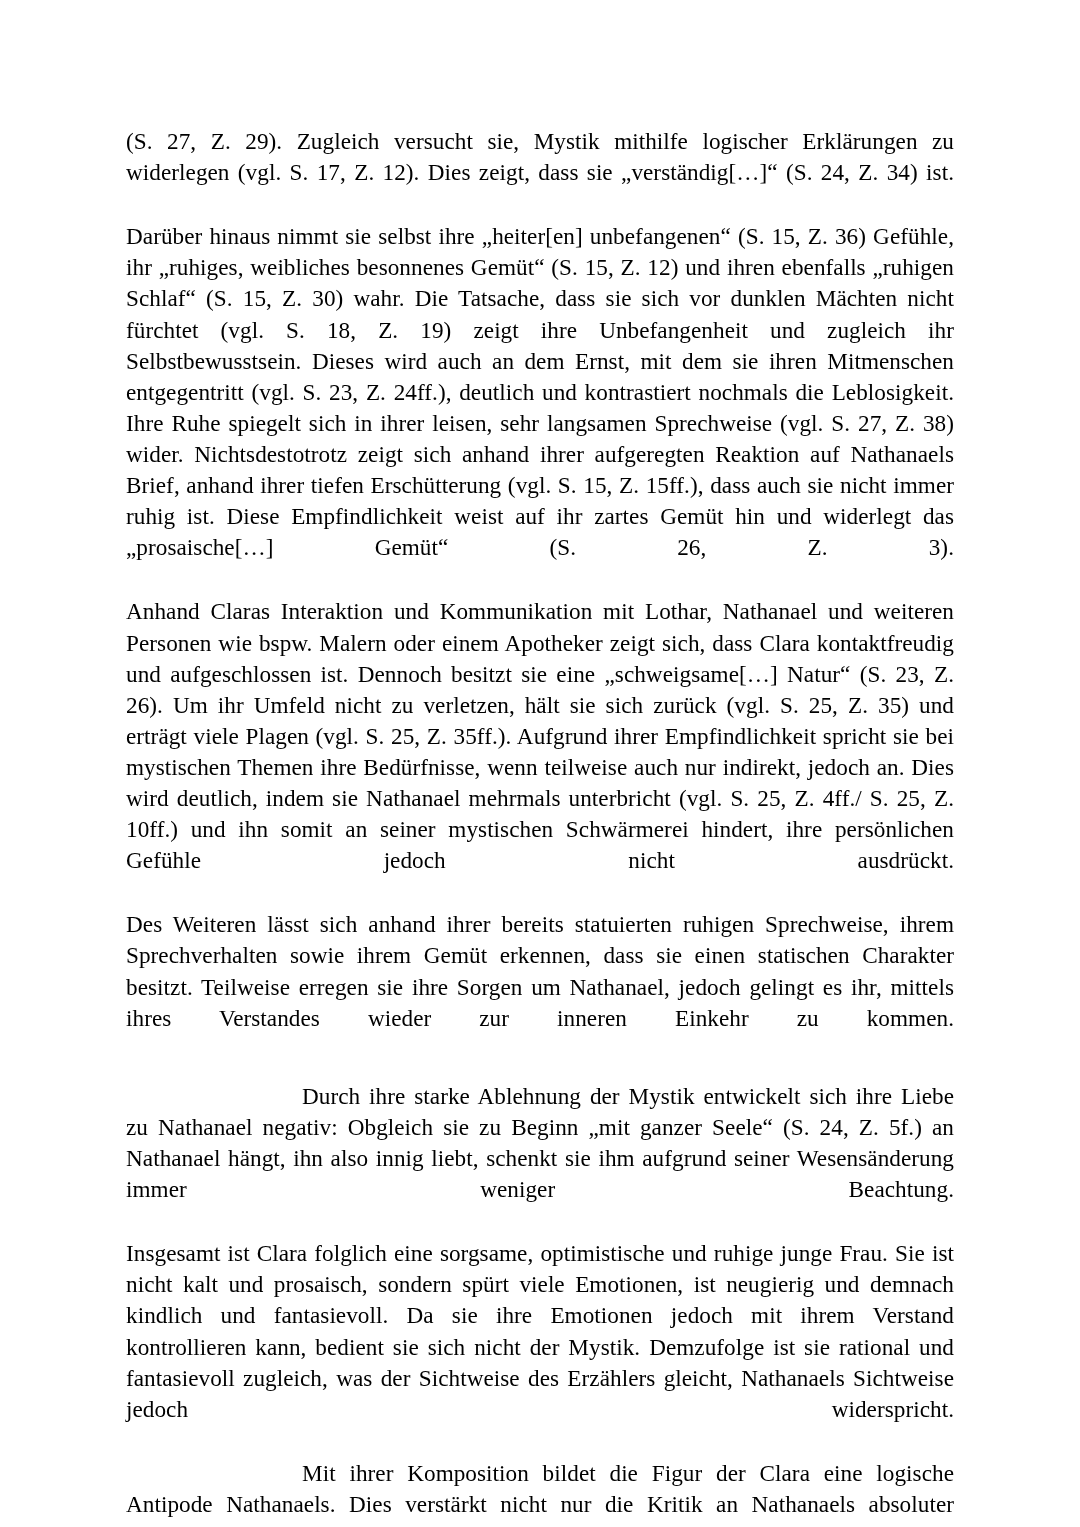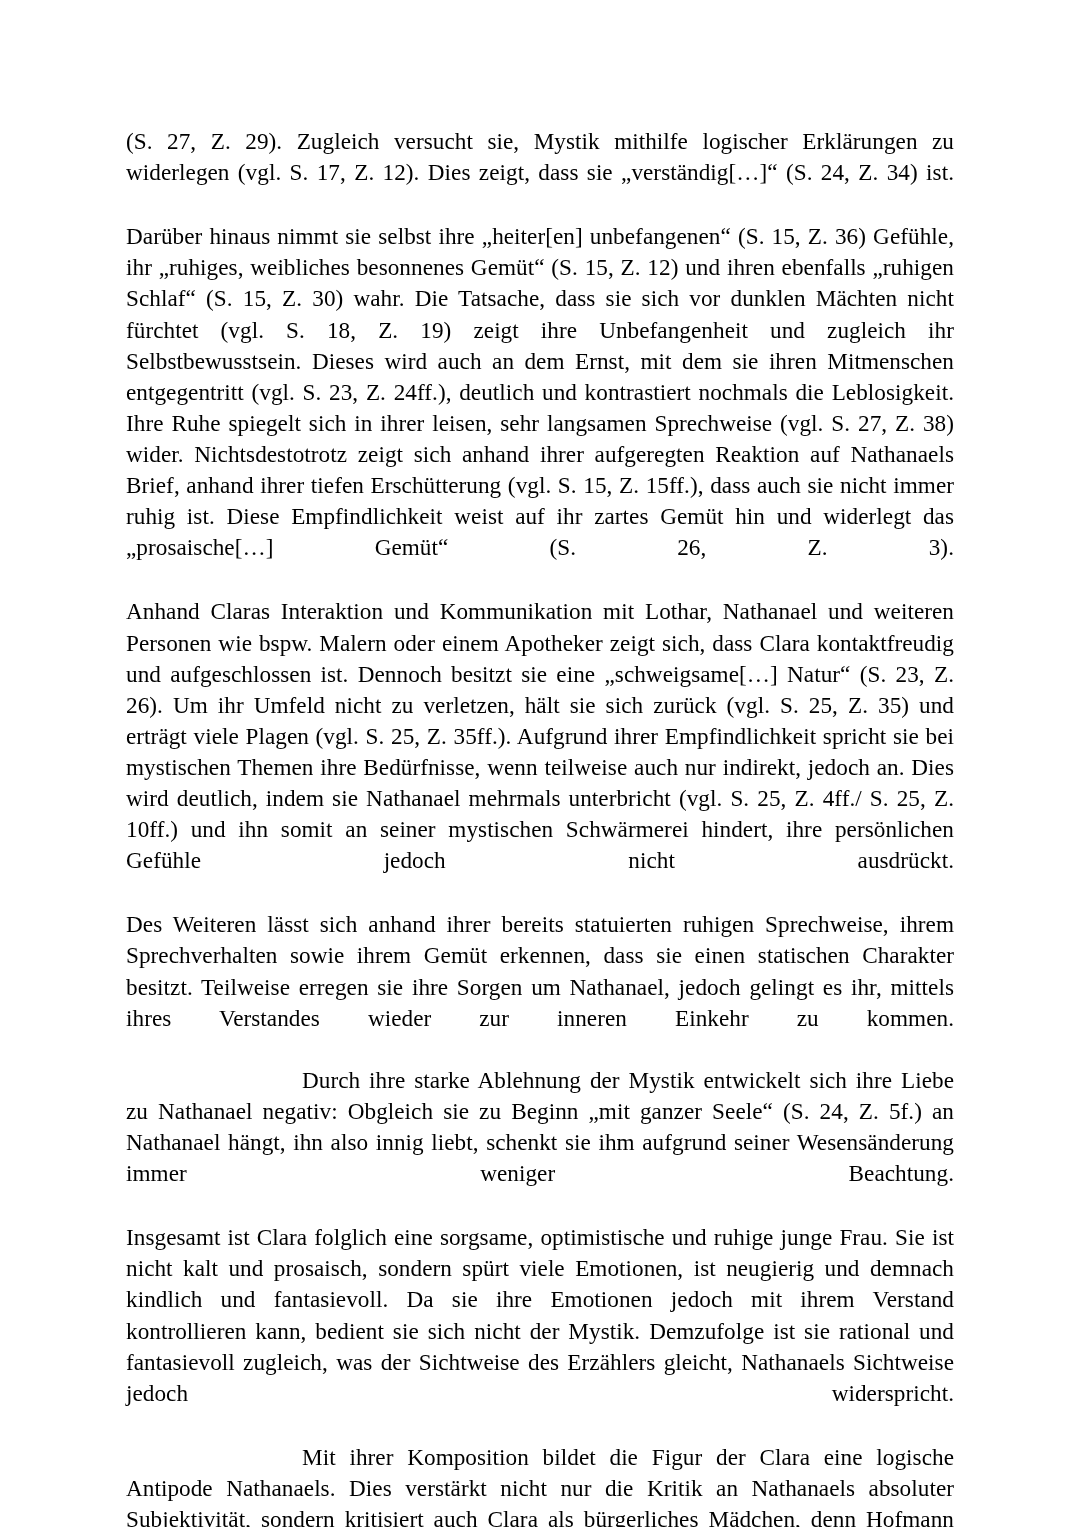--- a/index.html
+++ b/index.html
@@ -35,21 +35,21 @@
     line-height: 31.1px;
     letter-spacing: 0.05px;
     word-spacing: 0px;
     hyphens: none;
     -webkit-hyphens: none;
   }
   p.para + p.para {
     margin-top: 2px;
   }
   p.para.tight + p.para.tight {
-    margin-top: 0;
+    margin-top: 16px;
   }
   
   .tab {
     display: inline-block;
     width: 176px;
   }
   .tab-small {
     display: inline-block;
     width: 96px;
   }

